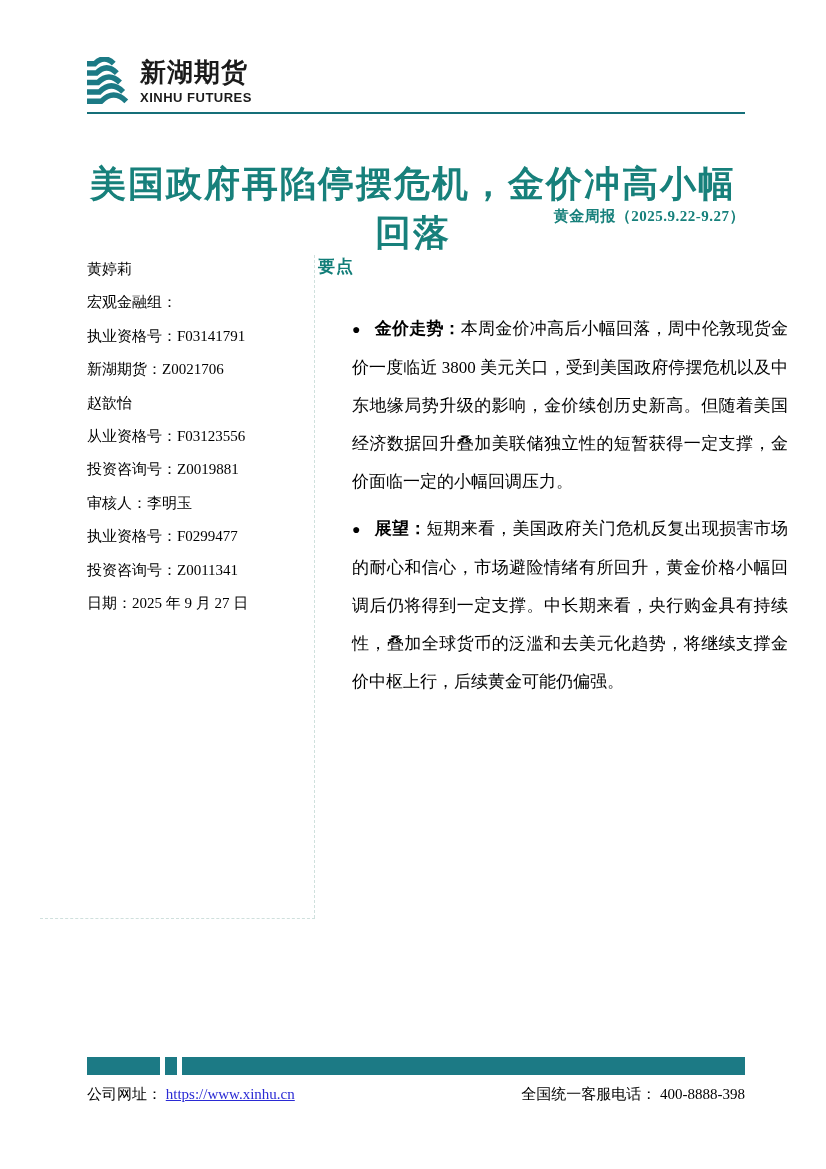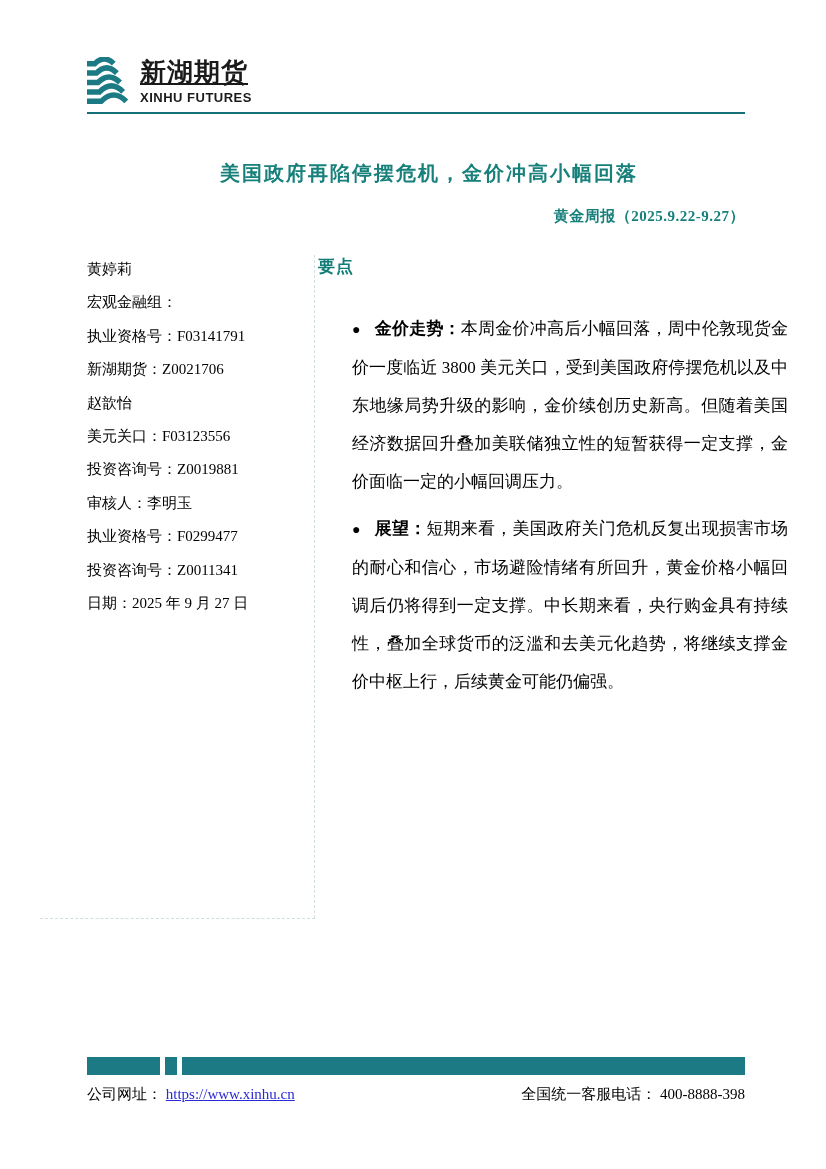--- a/index.html
+++ b/index.html
@@ -8,32 +8,32 @@
     position:relative; width:826px; height:1169px; margin:0 auto;
     background:#ffffff; overflow:hidden; color:#000;
   }
 
   
   .header { position:absolute; left:87px; top:57px; display:flex; align-items:flex-start; gap:9px; }
   .logo-mark { width:44px; height:51px; display:block; }
   .brand-text { display:flex; flex-direction:column; }
   .brand-cn {
     font-family:"Liberation Sans","DejaVu Sans",sans-serif;
-    font-weight:bold; font-size:26px; line-height:30px; color:#1a1a1a; letter-spacing:1px;text-decoration:underline;
+    font-weight:bold; font-size:26px; line-height:30px; color:#1a1a1a; letter-spacing:1px;
   }
   .brand-en {
     font-family:"Liberation Sans","DejaVu Sans",sans-serif;
     font-weight:bold; font-size:13px; line-height:16px; color:#1a1a1a; letter-spacing:0.5px; margin-top:3px;
   }
   .header-rule { position:absolute; left:87px; top:112px; width:658px; height:2px; background:#156f79; }
 
   
   .report-title {
-    position:absolute; left:100px; top:160px; width:658px; text-align:center;
-    font-size:20px; font-weight:bold; color:#17807b; letter-spacing:2px;
+    position:absolute; left:84px; top:160px; width:658px; text-align:center;
+    font-size:36px; font-weight:bold; color:#17807b; letter-spacing:2px;
   }
   .report-subtitle {
     position:absolute; left:87px; top:207px; width:658px; text-align:right;
     font-size:15px; font-weight:bold; color:#17807b; letter-spacing:0.5px;
   }
 
   
   .sidebar { position:absolute; left:87px; top:253px; width:222px; font-size:15px; color:#000; }
   .sidebar-line { display:block; height:33.4px; line-height:33.4px; white-space:nowrap; }
 
@@ -97,21 +97,21 @@
 
   <div class="report-title">美国政府再陷停摆危机，金价冲高小幅回落</div>
   <div class="report-subtitle">黄金周报（2025.9.22-9.27）</div>
 
   <div class="sidebar">
     <span class="sidebar-line">黄婷莉</span>
     <span class="sidebar-line">宏观金融组：</span>
     <span class="sidebar-line">执业资格号：F03141791</span>
     <span class="sidebar-line">新湖期货：Z0021706</span>
     <span class="sidebar-line">赵歆怡</span>
-    <span class="sidebar-line">美元关口：F03123556</span>
+    <span class="sidebar-line">从业资格号：F03123556</span>
     <span class="sidebar-line">投资咨询号：Z0019881</span>
     <span class="sidebar-line">审核人：李明玉</span>
     <span class="sidebar-line">执业资格号：F0299477</span>
     <span class="sidebar-line">投资咨询号：Z0011341</span>
     <span class="sidebar-line">日期：2025 年 9 月 27 日</span>
   </div>
 
   <div class="col-divider"></div>
   <div class="sidebar-bottom-rule"></div>
 

